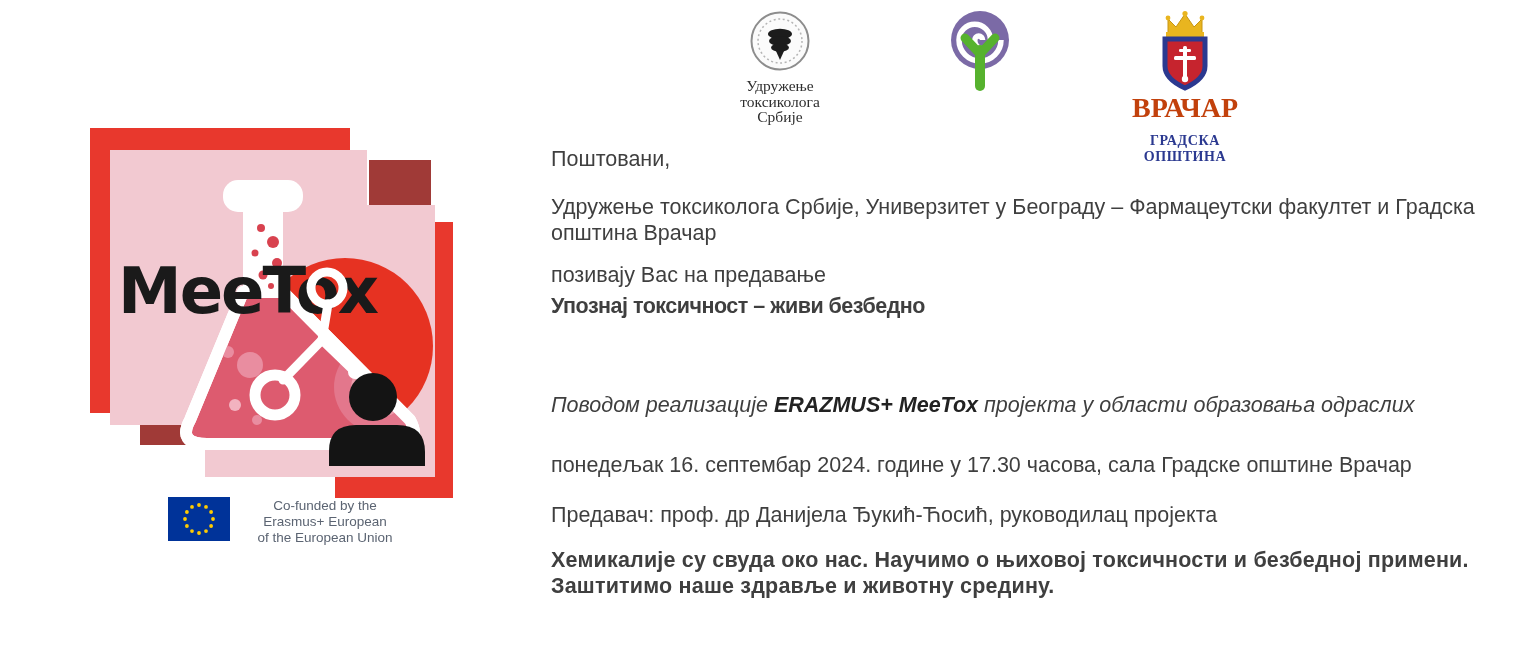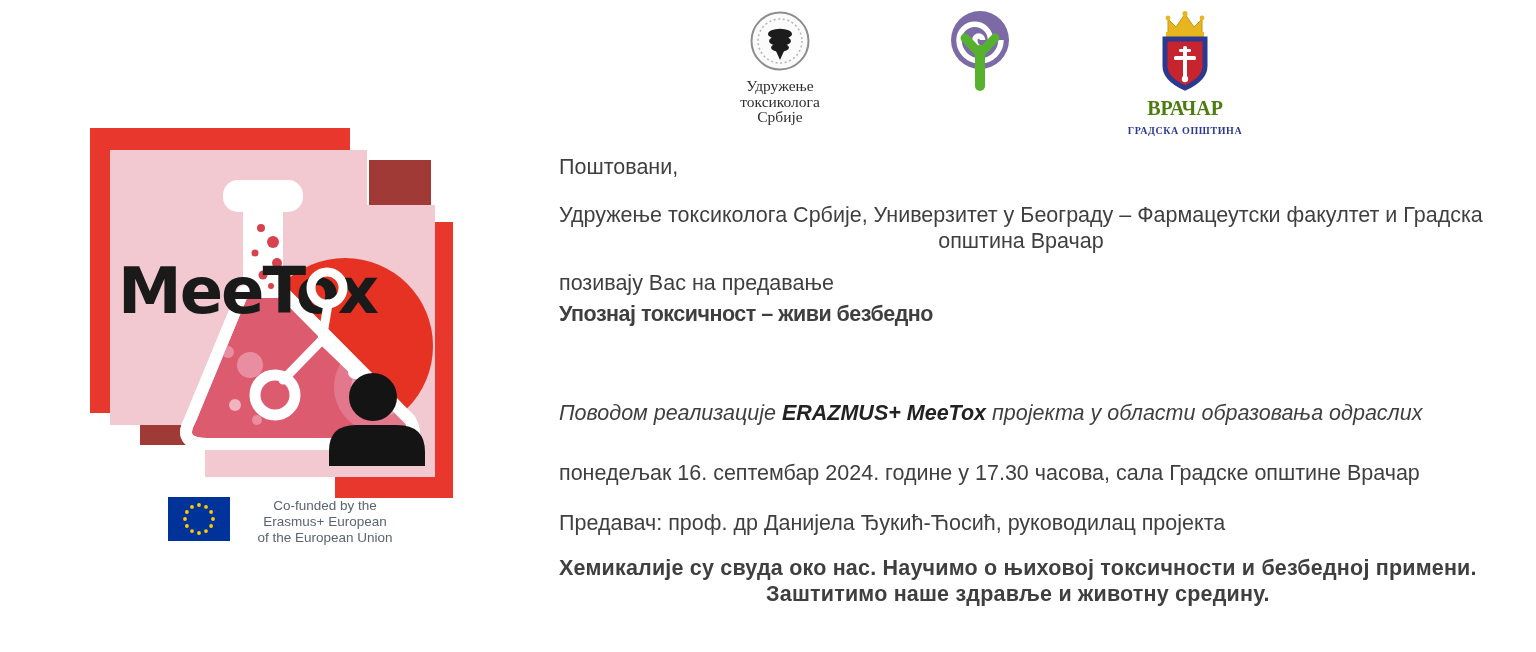--- a/index.html
+++ b/index.html
@@ -9,30 +9,30 @@
   }
   
   .partner{position:absolute;text-align:center;}
   .partner figure{margin:0;}
   .partner figcaption{font-family:"Liberation Serif","DejaVu Serif",serif;color:#2e2e2e;}
   .partner-seal{left:730px;top:10px;width:100px;}
   .partner-seal figcaption{font-size:15.5px;line-height:15.5px;margin-top:2px;}
   .partner-pharm{left:885px;top:8px;width:190px;}
   .partner-pharm figcaption{font-size:16.5px;line-height:16px;margin-top:4px;}
   .partner-vracar{left:1125px;top:8px;width:120px;}
-  .vracar-title{font-weight:bold;color:#4d7c0f;font-size:20px;line-height:24px;letter-spacing:0px;}
-  .vracar-sub{font-weight:bold;color:#2b3990;font-size:10px;letter-spacing:.6px;margin-top:5px;}
+  .vracar-title{font-weight:bold;color:#c2410c;font-size:28px;line-height:24px;letter-spacing:0px;}
+  .vracar-sub{font-weight:bold;color:#2b3990;font-size:14px;letter-spacing:.6px;margin-top:13px;}
   
   .meetox-wrap{position:absolute;left:85px;top:120px;width:420px;height:390px;}
   
   .eu-row{position:absolute;left:168px;top:497px;display:flex;align-items:flex-start;}
   .eu-text{margin-left:20px;width:150px;text-align:center;font-size:13.5px;line-height:16px;color:#5b6472;padding-top:1px;}
   
   .content{position:absolute;left:551px;top:0;width:940px;height:652px;}
-  .content p{position:absolute;margin:8px;font-size:21.5px;line-height:26px;color:#3f3f3f;text-align:center;}
+  .content p{position:absolute;margin:0;font-size:21.5px;line-height:26px;color:#3f3f3f;}
   .pre{white-space:pre-line;}
   .salutation{top:146px;}
   .organizers{top:194px;}
   .invite{top:262px;}
   .event-title{top:293px;font-weight:bold;font-size:45px;line-height:52px;color:#e21313;
     letter-spacing:-0.5px;white-space:nowrap;}
   .occasion{top:392px;font-style:italic;}
   .occasion b{color:#222;}
   .datetime{top:452px;}
   .lecturer{top:502px;}

